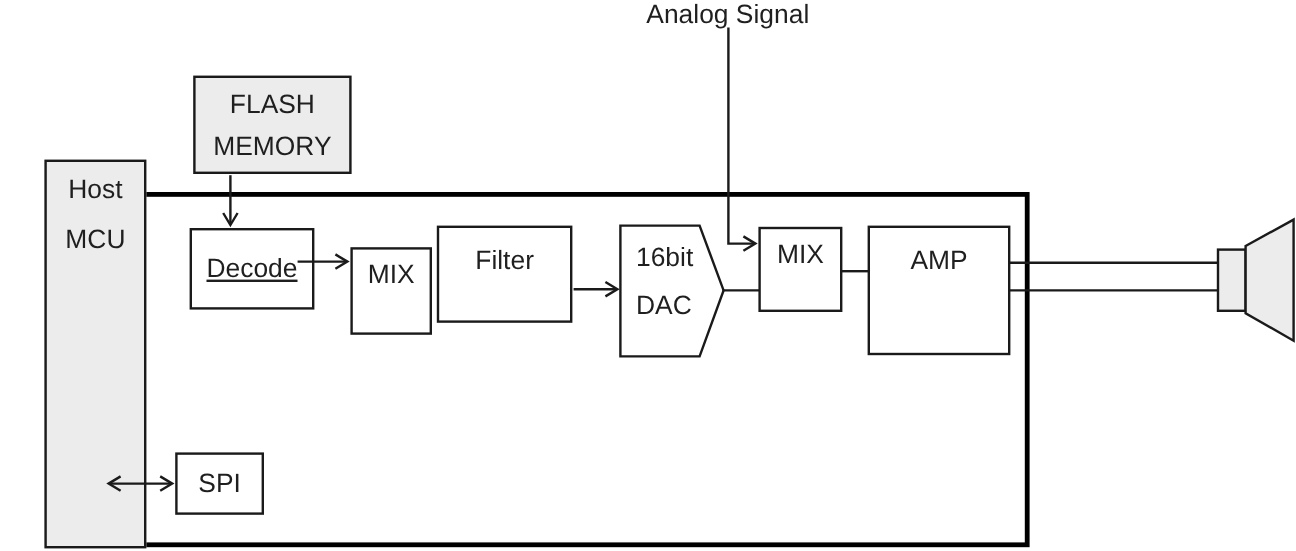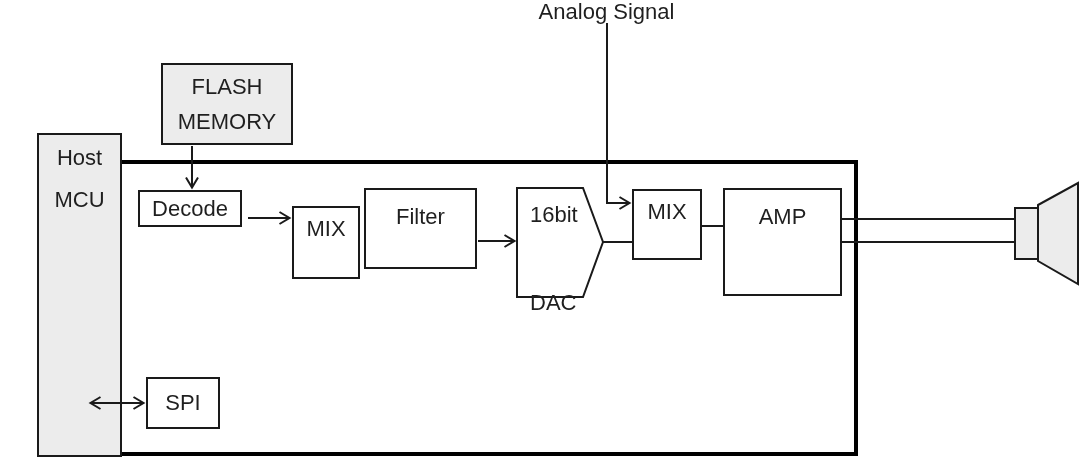--- a/index.html
+++ b/index.html
@@ -37,21 +37,21 @@
   <div class="box gray lh42" style="left:2px;top:133px;width:85px;height:324px;padding-top:2px;">
     <div class="ln">Host</div>
     <div class="ln">MCU</div>
   </div>
 
   <div class="box gray lh35" style="left:126px;top:63px;width:132px;height:82px;padding-top:4px;">
     <div class="ln">FLASH</div>
     <div class="ln">MEMORY</div>
   </div>
 
-  <div class="box center" style="left:138px;top:190px;width:104px;height:37px;">
+  <div class="box center" style="left:158px;top:190px;width:104px;height:68px;text-decoration:underline;">
     <div class="ln">Decode</div>
   </div>
 
   <div class="box" style="left:292px;top:206px;width:68px;height:73px;padding-top:1px;">
     <div class="ln">MIX</div>
   </div>
 
   <div class="box" style="left:364px;top:188px;width:113px;height:81px;padding-top:7px;">
     <div class="ln">Filter</div>
   </div>
@@ -86,20 +86,20 @@
     <path d="M841,219 L1016,219" fill="none" stroke="#1a1a1a" stroke-width="2"></path>
     <path d="M841,242 L1016,242" fill="none" stroke="#1a1a1a" stroke-width="2"></path>
     <path d="M91,403 L143,403" fill="none" stroke="#1a1a1a" stroke-width="2" marker-start="url(#ah)" marker-end="url(#ah)"></path>
 
     <g>
       <rect x="1015" y="208" width="23" height="51" fill="#ececec" stroke="#1a1a1a" stroke-width="2"></rect>
       <polygon points="1038,205 1078,183 1078,284 1038,261" fill="#ececec" stroke="#1a1a1a" stroke-width="2"></polygon>
     </g>
   </svg>
 
-  <div class="overlay" style="left:517px;top:188px;width:66px;height:109px;padding:7px 0 0 13px;align-items:flex-start;gap:48px;">
+  <div class="overlay" style="left:517px;top:188px;width:66px;height:109px;padding:7px 0 0 13px;align-items:flex-start;">
     <div class="ln">16bit</div>
     <div class="ln">DAC</div>
   </div>
 
   <div class="annot" style="left:536px;top:0px;width:141px;">Analog Signal</div>
 
 </div>
 
 </body></html>

